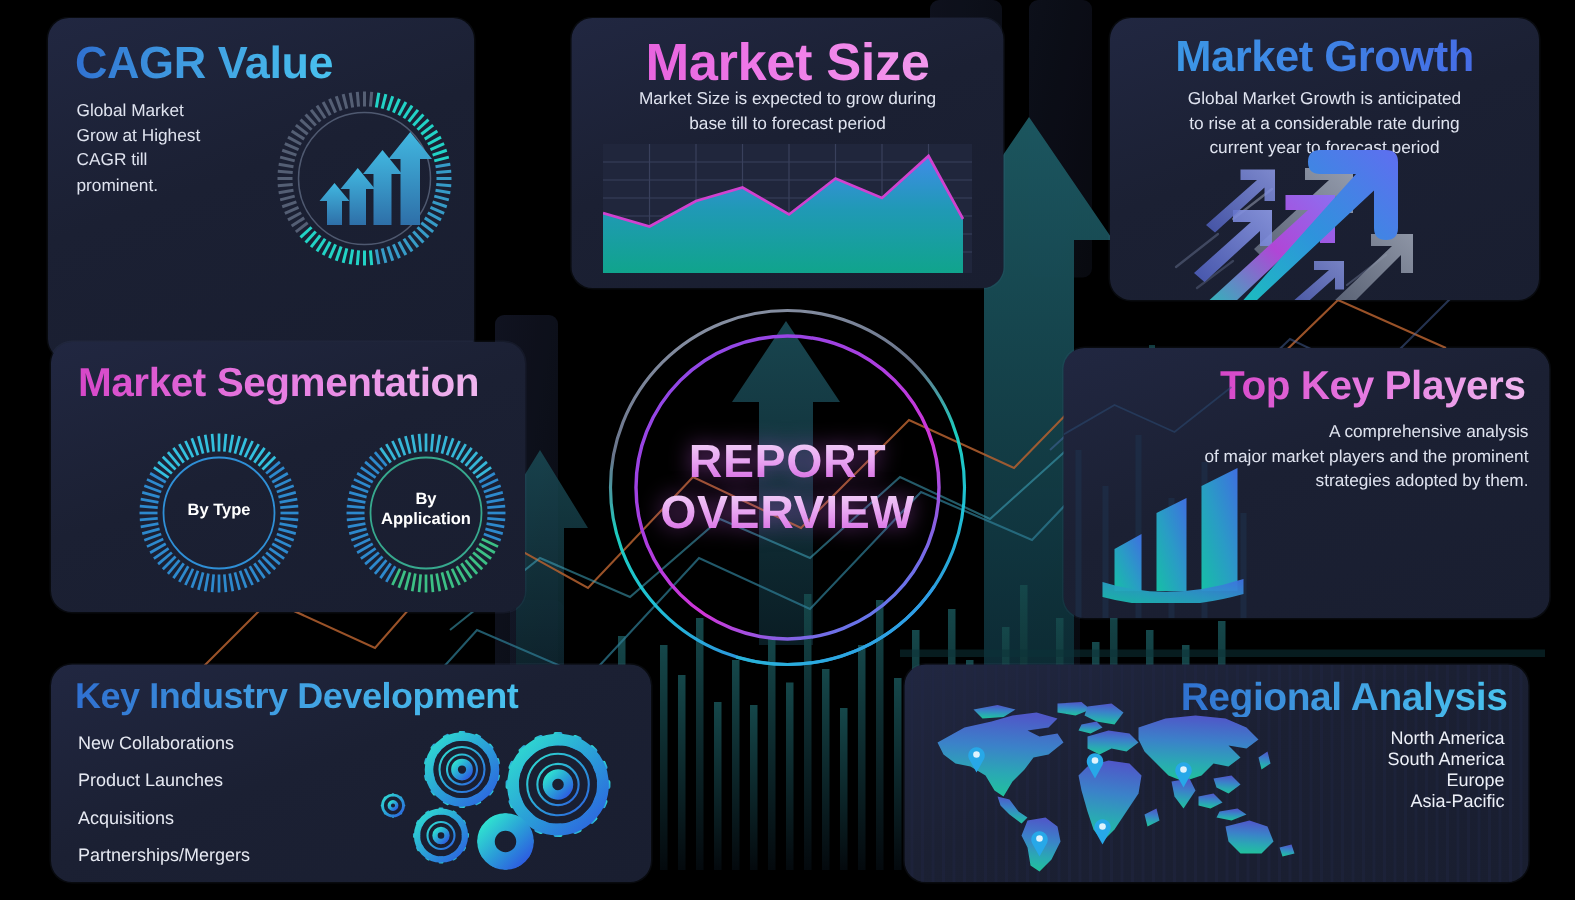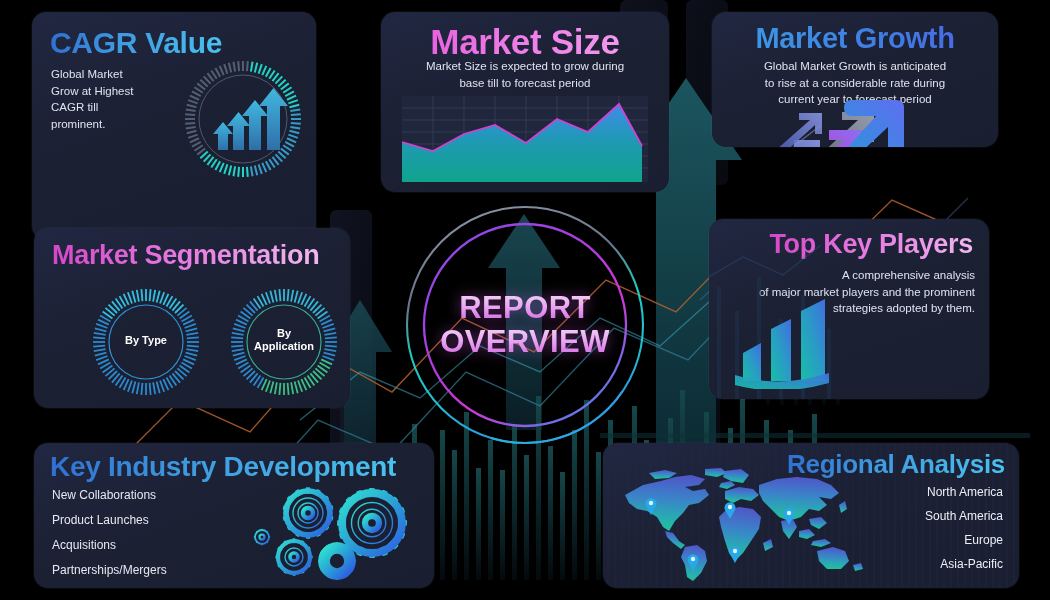--- a/index.html
+++ b/index.html
@@ -352,21 +352,21 @@
           <line x1="155" y1="0" x2="155" y2="86"></line>
             <line x1="186" y1="0" x2="186" y2="86"></line>
           <line x1="217" y1="0" x2="217" y2="86"></line>
         </g>
         <path d="M0,46 L31,55 L62,38 L93,29 L124,47 L155,23 L186,36 L217,8 L240,50 L240,86 L0,86 Z" fill="url(#areaFill)"></path>
         <polyline points="0,46 31,55 62,38 93,29 124,47 155,23 186,36 217,8 240,50" fill="none" stroke="#d042d0" stroke-width="1.8"></polyline>
       </svg>
     </div>
   </div>
 
-  <div class="card" style="left:712px; top:12px; width:286px; height:135px;">
+  <div class="card" style="left:740px; top:12px; width:286px; height:188px;">
     <div class="card-inner">
       <div class="ctitle g-blue2" style="position:absolute; left:0; right:0; top:12px; text-align:center; font-size:29px;">Market Growth</div>
       <div class="body-txt" style="position:absolute; left:10px; right:10px; top:46px; text-align:center;">
         <div>Global Market Growth is anticipated</div>
         <div>to rise at  a considerable rate during</div>
         <div>current year to forecast period</div>
       </div>
 
       <svg style="position:absolute; left:38px; top:82px;" width="220" height="110" viewBox="0 0 220 110">
         <defs>
@@ -582,21 +582,21 @@
           </g>
         </svg>
         <div class="seg-label" style="top:45px;">
           <div>By</div>
           <div>Application</div>
         </div>
       </div>
     </div>
   </div>
 
-  <div class="card" style="left:709px; top:219px; width:280px; height:180px;">
+  <div class="card" style="left:709px; top:232px; width:324px; height:180px;">
     <div class="card-inner">
       <div class="ctitle g-pink2" style="position:absolute; right:16px; top:12px; font-size:27px;">Top Key Players</div>
       <div class="body-txt" style="position:absolute; left:8px; right:14px; top:48px; text-align:right;">
         <div>A comprehensive analysis</div>
         <div>of major market players and the prominent</div>
         <div>strategies adopted by them.</div>
       </div>
 
       <svg style="position:absolute; left:0; top:0;" width="310" height="180" viewBox="0 0 310 180" opacity="0.5">
         <g fill="#1f3550">
@@ -621,21 +621,21 @@
         <path d="M10 56 L28 46 L28 84 L10 84 Z" fill="url(#kpBars)"></path>
         <path d="M38 32 L58 22 L58 84 L38 84 Z" fill="url(#kpBars)"></path>
         <path d="M68 14 L92 2 L92 84 L68 84 Z" fill="url(#kpBars)"></path>
         <path d="M2 78 Q46 92 96 76 L96 86 Q46 100 2 88 Z" fill="url(#kpBars)" opacity="0.95"></path>
       </svg>
     </div>
   </div>
 
   <div class="card" style="left:34px; top:443px; width:400px; height:145px;">
     <div class="card-inner">
-      <div class="ctitle g-blue" style="position:absolute; left:16px; top:10px; font-size:28px;">Key Industry Development</div>
+      <div class="ctitle g-blue" style="position:absolute; left:16px; top:10px; font-size:24px;">Key Industry Development</div>
       <div style="position:absolute; left:18px; top:45px; display:flex; flex-direction:column; gap:11px;">
         <div class="kid-item">New Collaborations</div>
         <div class="kid-item">Product Launches</div>
         <div class="kid-item">Acquisitions</div>
         <div class="kid-item">Partnerships/Mergers</div>
       </div>
 
       <svg style="position:absolute; left:198px; top:32px;" width="190" height="108" viewBox="0 0 190 108">
         <defs>
           <linearGradient id="gearG" x1="0" y1="0" x2="1" y2="1">
@@ -798,21 +798,21 @@
             <rect x="375" y="0" width="2" height="145" fill="#232a48"></rect>
             <rect x="382" y="0" width="2" height="145" fill="#232a48"></rect>
             <rect x="389" y="0" width="2" height="145" fill="#232a48"></rect>
             <rect x="396" y="0" width="2" height="145" fill="#232a48"></rect>
             <rect x="403" y="0" width="2" height="145" fill="#232a48"></rect>
             <rect x="410" y="0" width="2" height="145" fill="#232a48"></rect>
           </g>
       </svg>
 
       <div class="ctitle g-blue" style="position:absolute; right:14px; top:8px; font-size:26px;">Regional Analysis</div>
-      <div style="position:absolute; right:16px; top:42px; display:flex; flex-direction:column; gap:10px;">
+      <div style="position:absolute; right:16px; top:42px; display:flex; flex-direction:column; ">
         <div class="reg-item">North America</div>
         <div class="reg-item">South America</div>
         <div class="reg-item">Europe</div>
         <div class="reg-item">Asia-Pacific</div>
       </div>
 
       <svg style="position:absolute; left:10px; top:22px;" width="254" height="118" viewBox="0 0 254 118">
         <defs>
           <linearGradient id="mapG" x1="0.3" y1="0" x2="0.2" y2="1">
             <stop offset="0%" stop-color="#4f58c8"></stop>

